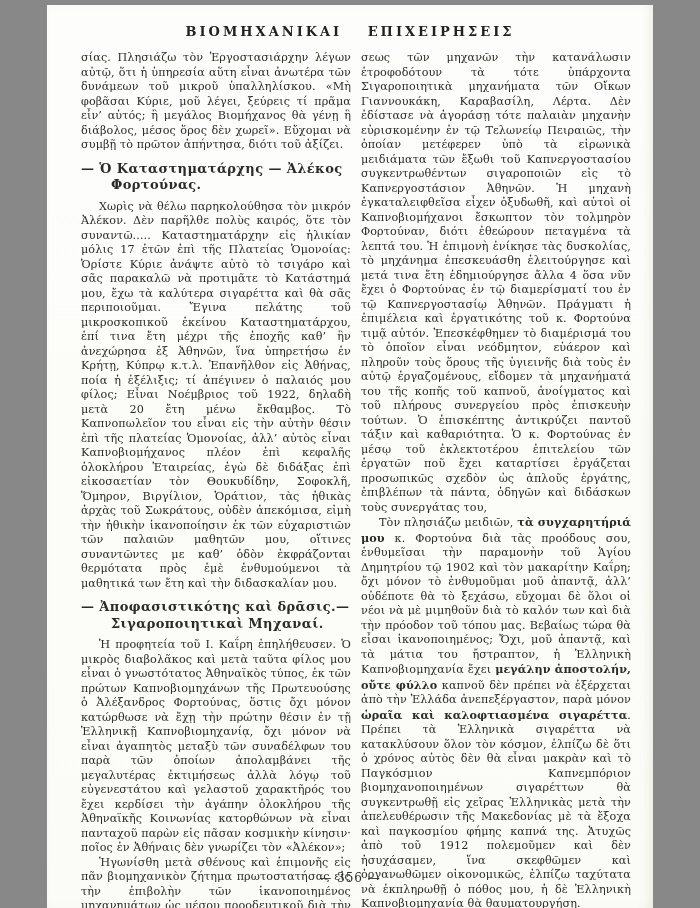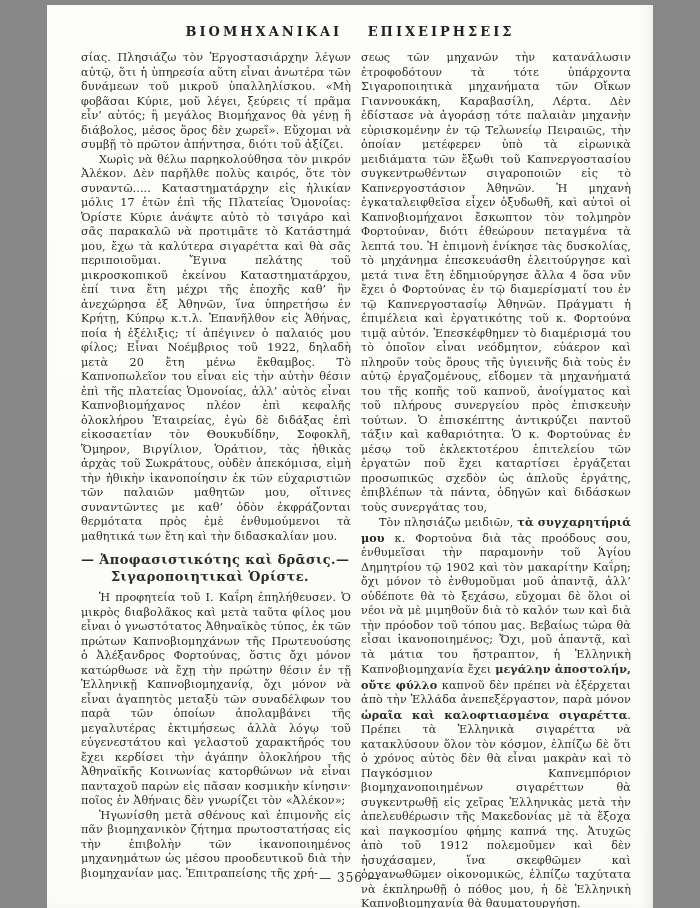--- a/index.html
+++ b/index.html
@@ -80,22 +80,23 @@
 <div class="page">
 
   <header class="page-header">
     <span>ΒΙΟΜΗΧΑΝΙΚΑΙ ΕΠΙΧΕΙΡΗΣΕΙΣ</span>
   </header>
 
   <div class="columns">
 
     <div class="col">
       <p class="para cont"><span>σίας. Πλησιάζω τὸν Ἐργοστασιάρχην λέγων αὐτῷ, ὅτι ἡ ὑπηρεσία αὕτη εἶναι ἀνωτέρα τῶν δυνάμεων τοῦ μικροῦ ὑπαλληλίσκου. «Μὴ φοβᾶσαι Κύριε, μοῦ λέγει, ξεύρεις τί πρᾶμα εἶν’ αὐτός; ἢ μεγάλος Βιομήχανος θὰ γένῃ ἢ διάβολος, μέσος ὅρος δὲν χωρεῖ». Εὔχομαι νὰ συμβῇ τὸ πρῶτον ἀπήντησα, διότι τοῦ ἀξίζει.</span></p>
+      <h2 class="heading">— Ὁ Καταστηματάρχης — Ἀλέκος Φορτούνας.</h2>
       <p class="para"><span>Χωρὶς νὰ θέλω παρηκολούθησα τὸν μικρόν Ἀλέκον. Δὲν παρῆλθε πολὺς καιρός, ὅτε τὸν συναντῶ..... Καταστηματάρχην εἰς ἡλικίαν μόλις 17 ἐτῶν ἐπὶ τῆς Πλατείας Ὁμονοίας: Ὁρίστε Κύριε ἀνάψτε αὐτὸ τὸ τσιγάρο καὶ σᾶς παρακαλῶ νὰ προτιμᾶτε τὸ Κατάστημά μου, ἔχω τὰ καλύτερα σιγαρέττα καὶ θὰ σᾶς περιποιοῦμαι. Ἔγινα πελάτης τοῦ μικροσκοπικοῦ ἐκείνου Καταστηματάρχου, ἐπί τινα ἔτη μέχρι τῆς ἐποχῆς καθ’ ἣν ἀνεχώρησα ἐξ Ἀθηνῶν, ἵνα ὑπηρετήσω ἐν Κρήτῃ, Κύπρῳ κ.τ.λ. Ἐπανῆλθον εἰς Ἀθήνας, ποία ἡ ἐξέλιξις; τί ἀπέγινεν ὁ παλαιός μου φίλος; Εἶναι Νοέμβριος τοῦ 1922, δηλαδὴ μετὰ 20 ἔτη μένω ἔκθαμβος. Τὸ Καπνοπωλεῖον του εἶναι εἰς τὴν αὐτὴν θέσιν ἐπὶ τῆς πλατείας Ὁμονοίας, ἀλλ’ αὐτὸς εἶναι Καπνοβιομήχανος πλέον ἐπὶ κεφαλῆς ὁλοκλήρου Ἑταιρείας, ἐγὼ δὲ διδάξας ἐπὶ εἰκοσαετίαν τὸν Θουκυδίδην, Σοφοκλῆ, Ὅμηρον, Βιργίλιον, Ὁράτιον, τὰς ἠθικὰς ἀρχὰς τοῦ Σωκράτους, οὐδὲν ἀπεκόμισα, εἰμὴ τὴν ἠθικὴν ἱκανοποίησιν ἐκ τῶν εὐχαριστιῶν τῶν παλαιῶν μαθητῶν μου, οἵτινες συναντῶντες με καθ’ ὁδὸν ἐκφράζονται θερμότατα πρὸς ἐμὲ ἐνθυμούμενοι τὰ μαθητικά των ἔτη καὶ τὴν διδασκαλίαν μου.</span></p>
-      <h2 class="heading">— Ἀποφασιστικότης καὶ δρᾶσις.— Σιγαροποιητικαὶ Ὁρίστε.</h2>
+      <h2 class="heading">— Ἀποφασιστικότης καὶ δρᾶσις.— Σιγαροποιητικαὶ Μηχαναί.</h2>
       <p class="para"><span>Ἡ προφητεία τοῦ Ι. Καΐρη ἐπηλήθευσεν. Ὁ μικρὸς διαβολᾶκος καὶ μετὰ ταῦτα φίλος μου εἶναι ὁ γνωστότατος Ἀθηναϊκὸς τύπος, ἐκ τῶν πρώτων Καπνοβιομηχάνων τῆς Πρωτευούσης ὁ Ἀλέξανδρος Φορτούνας, ὅστις ὄχι μόνον κατώρθωσε νὰ ἔχῃ τὴν πρώτην θέσιν ἐν τῇ Ἑλληνικῇ Καπνοβιομηχανίᾳ, ὄχι μόνον νὰ εἶναι ἀγαπητὸς μεταξὺ τῶν συναδέλφων του παρὰ τῶν ὁποίων ἀπολαμβάνει τῆς μεγαλυτέρας ἐκτιμήσεως ἀλλὰ λόγῳ τοῦ εὐγενεστάτου καὶ γελαστοῦ χαρακτῆρός του ἔχει κερδίσει τὴν ἀγάπην ὁλοκλήρου τῆς Ἀθηναϊκῆς Κοινωνίας κατορθώνων νὰ εἶναι πανταχοῦ παρὼν εἰς πᾶσαν κοσμικὴν κίνησιν· ποῖος ἐν Ἀθήναις δὲν γνωρίζει τὸν «Ἀλέκον»;</span></p>
       <p class="para"><span>Ἠγωνίσθη μετὰ σθένους καὶ ἐπιμονῆς εἰς πᾶν βιομηχανικὸν ζήτημα πρωτοστατήσας εἰς τὴν ἐπιβολὴν τῶν ἱκανοποιημένος μηχανημάτων ὡς μέσου προοδευτικοῦ διὰ τὴν βιομηχανίαν μας. Ἐπιτραπείσης τῆς χρή-</span></p>
     </div>
 
     <div class="col">
       <p class="para cont"><span>σεως τῶν μηχανῶν τὴν κατανάλωσιν ἐτροφοδότουν τὰ τότε ὑπάρχοντα Σιγαροποιητικὰ μηχανήματα τῶν Οἴκων Γιαννουκάκη, Καραβασίλη, Λέρτα. Δὲν ἐδίστασε νὰ ἀγοράσῃ τότε παλαιὰν μηχανὴν εὑρισκομένην ἐν τῷ Τελωνείῳ Πειραιῶς, τὴν ὁποίαν μετέφερεν ὑπὸ τὰ εἰρωνικὰ μειδιάματα τῶν ἔξωθι τοῦ Καπνεργοστασίου συγκεντρωθέντων σιγαροποιῶν εἰς τὸ Καπνεργοστάσιον Ἀθηνῶν. Ἡ μηχανὴ ἐγκαταλειφθεῖσα εἶχεν ὀξυδωθῆ, καὶ αὐτοὶ οἱ Καπνοβιομήχανοι ἔσκωπτον τὸν τολμηρὸν Φορτούναν, διότι ἐθεώρουν πεταγμένα τὰ λεπτά του. Ἡ ἐπιμονὴ ἐνίκησε τὰς δυσκολίας, τὸ μηχάνημα ἐπεσκευάσθη ἐλειτούργησε καὶ μετά τινα ἔτη ἐδημιούργησε ἄλλα 4 ὅσα νῦν ἔχει ὁ Φορτούνας ἐν τῷ διαμερίσματί του ἐν τῷ Καπνεργοστασίῳ Ἀθηνῶν. Πράγματι ἡ ἐπιμέλεια καὶ ἐργατικότης τοῦ κ. Φορτούνα τιμᾷ αὐτόν. Ἐπεσκέφθημεν τὸ διαμέρισμά του τὸ ὁποῖον εἶναι νεόδμητον, εὐάερον καὶ πληροῦν τοὺς ὅρους τῆς ὑγιεινῆς διὰ τοὺς ἐν αὐτῷ ἐργαζομένους, εἴδομεν τὰ μηχανήματά του τῆς κοπῆς τοῦ καπνοῦ, ἀνοίγματος καὶ τοῦ πλήρους συνεργείου πρὸς ἐπισκευὴν τούτων. Ὁ ἐπισκέπτης ἀντικρύζει παντοῦ τάξιν καὶ καθαριότητα. Ὁ κ. Φορτούνας ἐν μέσῳ τοῦ ἐκλεκτοτέρου ἐπιτελείου τῶν ἐργατῶν ποῦ ἔχει καταρτίσει ἐργάζεται προσωπικῶς σχεδὸν ὡς ἁπλοῦς ἐργάτης, ἐπιβλέπων τὰ πάντα, ὁδηγῶν καὶ διδάσκων τοὺς συνεργάτας του,</span></p>
       <p class="para"><span>Τὸν πλησιάζω μειδιῶν, </span><span class="b">τὰ συγχαρητήριά μου</span><span> κ. Φορτούνα διὰ τὰς προόδους σου, ἐνθυμεῖσαι τὴν παραμονὴν τοῦ Ἁγίου Δημητρίου τῷ 1902 καὶ τὸν μακαρίτην Καΐρη; ὄχι μόνον τὸ ἐνθυμοῦμαι μοῦ ἀπαντᾷ, ἀλλ’ οὐδέποτε θὰ τὸ ξεχάσω, εὔχομαι δὲ ὅλοι οἱ νέοι νὰ μὲ μιμηθοῦν διὰ τὸ καλόν των καὶ διὰ τὴν πρόοδον τοῦ τόπου μας. Βεβαίως τώρα θὰ εἶσαι ἱκανοποιημένος; Ὄχι, μοῦ ἀπαντᾷ, καὶ τὰ μάτια του ἤστραπτον, ἡ Ἑλληνικὴ Καπνοβιομηχανία ἔχει </span><span class="b">μεγάλην ἀποστολήν, οὔτε φύλλο</span><span> καπνοῦ δὲν πρέπει νὰ ἐξέρχεται ἀπὸ τὴν Ἑλλάδα ἀνεπεξέργαστον, παρὰ μόνον </span><span class="b">ὡραῖα καὶ καλοφτιασμένα σιγαρέττα</span><span>. Πρέπει τὰ Ἑλληνικὰ σιγαρέττα νὰ κατακλύσουν ὅλον τὸν κόσμον, ἐλπίζω δὲ ὅτι ὁ χρόνος αὐτὸς δὲν θὰ εἶναι μακρὰν καὶ τὸ Παγκόσμιον Καπνεμπόριον βιομηχανοποιημένων σιγαρέττων θὰ συγκεντρωθῇ εἰς χεῖρας Ἑλληνικὰς μετὰ τὴν ἀπελευθέρωσιν τῆς Μακεδονίας μὲ τὰ ἔξοχα καὶ παγκοσμίου φήμης καπνά της. Ἀτυχῶς ἀπὸ τοῦ 1912 πολεμοῦμεν καὶ δὲν ἡσυχάσαμεν, ἵνα σκεφθῶμεν καὶ ὀργανωθῶμεν οἰκονομικῶς, ἐλπίζω ταχύτατα νὰ ἐκπληρωθῇ ὁ πόθος μου, ἡ δὲ Ἑλληνικὴ Καπνοβιομηχανία θὰ θαυματουργήσῃ.</span></p>
       <h2 class="heading kear">— Κ. Ε. Α. Ρ.</h2>
       <p class="para"><span>Ἡ Καπνοβιομηχανικὴ Ἑταιρεία Ἀθηνῶν «</span><span class="b i">Ρεκὸρ</span><span>» τῆς ὁποίας ἱδρυτὴς καὶ Τελωνείῳ Διευθυντὴς εἶναι ὁ κ.</span></p>
     </div>

